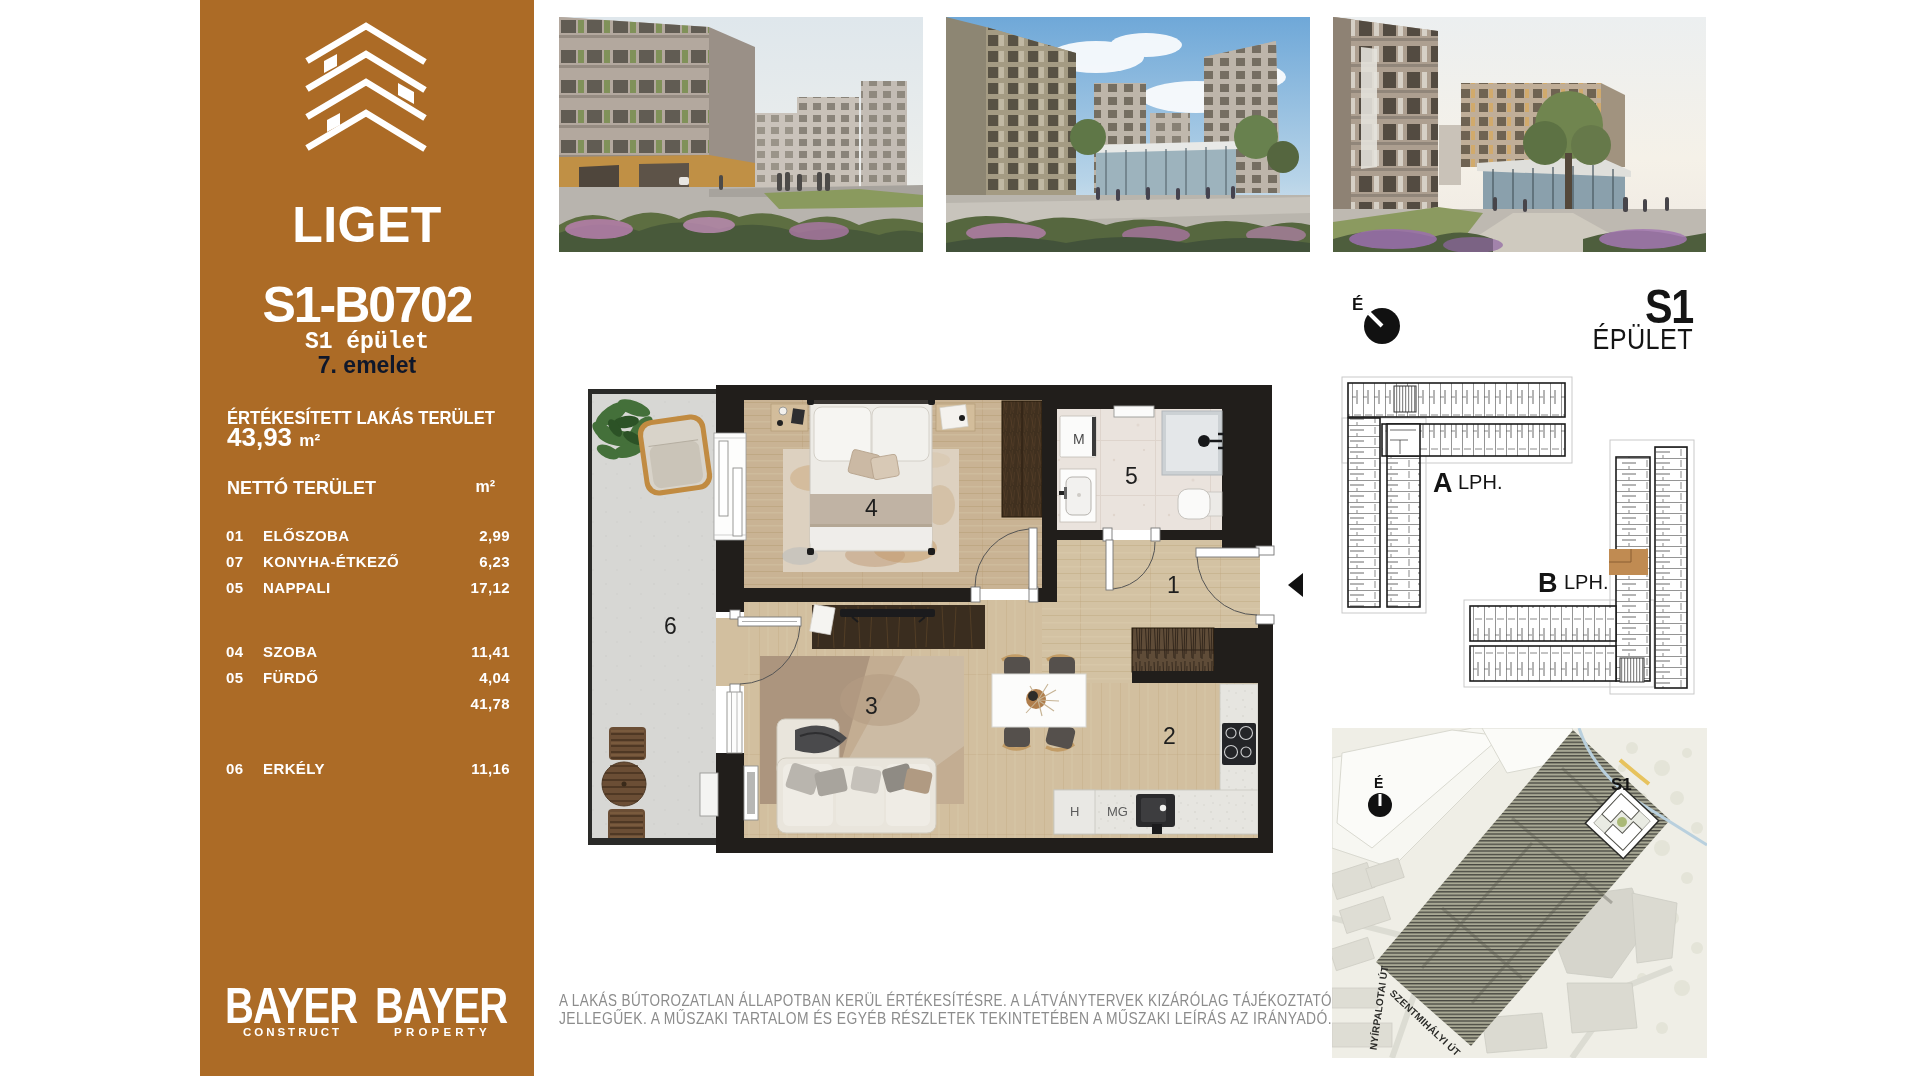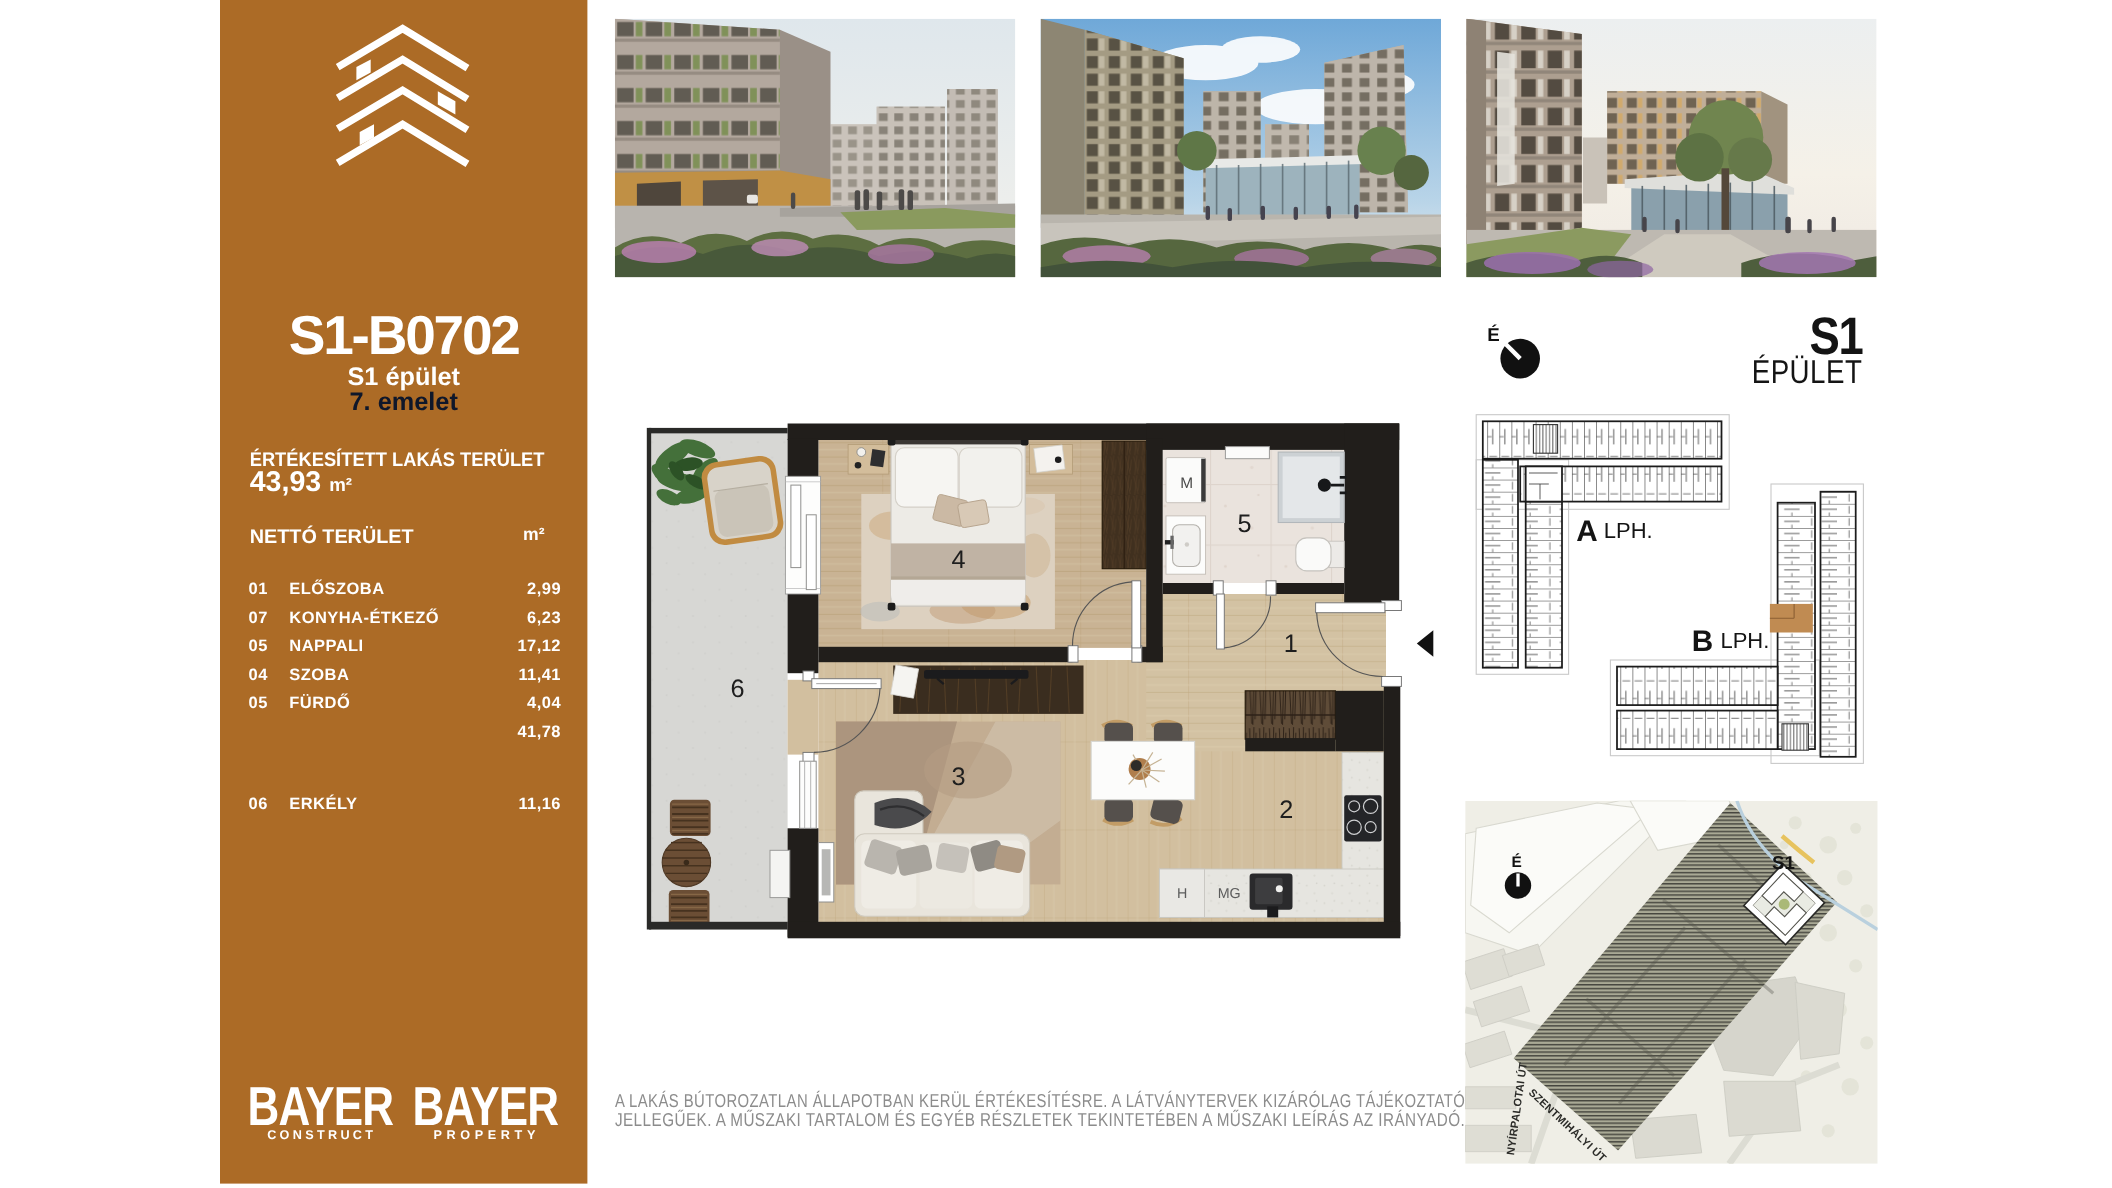--- a/index.html
+++ b/index.html
@@ -21,38 +21,39 @@
     <polyline points="4,128 63,93 122,129"></polyline>
   </g>
   <g fill="#ffffff">
     <path d="M 21 41 L 34 34 L 34 46 L 21 53 Z"></path>
     <path d="M 95 63 L 111 72 L 111 84 L 95 75 Z"></path>
     <path d="M 24 100 L 37 93 L 37 105 L 24 112 Z"></path>
   </g>
 </svg>
 
 
+<div class="abs" style="left:200px;top:196px;width:334px;text-align:center;color:#fff;font-size:50px;font-weight:700;letter-spacing:0.5px;">LIGET</div>
 
 <div class="abs" style="left:200px;top:276px;width:334px;text-align:center;color:#fff;font-size:50px;font-weight:700;letter-spacing:-2px;">S1-B0702</div>
 
-<div class="abs" style="left:200px;top:329px;width:334px;text-align:center;color:#fff;font-size:23px;font-weight:700;">S1 épület</div>
+<div class="abs" style="left:200px;top:329px;width:334px;text-align:center;color:#fff;font-size:23px;font-weight:700;font-family:Liberation Mono, monospace;">S1 épület</div>
 
 <div class="abs" style="left:200px;top:352px;width:334px;text-align:center;color:#0f172a;font-size:23px;font-weight:700;">7. emelet</div>
 
 <div class="abs" style="left: 227px; top: 408px; color: rgb(255, 255, 255); font-size: 18px; font-weight: 700; white-space: nowrap; transform-origin: left center; transform: scaleX(0.924088);" id="ertek">ÉRTÉKESÍTETT LAKÁS TERÜLET</div>
 
 <div class="abs" style="left:227px;top:422px;color:#fff;font-size:26px;font-weight:700;">43,93 <span style="font-size:17px;">m²</span></div>
 
 <div class="abs" style="left:227px;top:478px;width:268px;color:#fff;font-size:18px;font-weight:700;">NETTÓ TERÜLET<span style="float:right;font-size:16px;">m²</span></div>
 
 <div class="abs" style="left:226px;top:527px;width:284px;color:#fff;font-size:15px;font-weight:700;letter-spacing:0.4px;">
   <div style="height:26px;"><span style="display:inline-block;width:37px;">01</span>ELŐSZOBA<span style="float:right;">2,99</span></div>
   <div style="height:26px;"><span style="display:inline-block;width:37px;">07</span>KONYHA-ÉTKEZŐ<span style="float:right;">6,23</span></div>
   <div style="height:26px;"><span style="display:inline-block;width:37px;">05</span>NAPPALI<span style="float:right;">17,12</span></div>
-  <div style="height:26px;"><span style="display:inline-block;width:37px;">04</span>SZOBA<span style="float:right;">11,41</span></div>
+  <div style="height:26px;margin-top:38px;"><span style="display:inline-block;width:37px;">04</span>SZOBA<span style="float:right;">11,41</span></div>
   <div style="height:26px;"><span style="display:inline-block;width:37px;">05</span>FÜRDŐ<span style="float:right;">4,04</span></div>
   <div style="height:26px;">
         <span style="float:right;">41,78</span>
       </div>
   <div style="height:26px;"></div>
   <div style="height:26px;margin-top:13px;"><span style="display:inline-block;width:37px;">06</span>ERKÉLY<span style="float:right;">11,16</span></div>
 </div>
 
 <div class="abs" style="left:225px;top:984px;width:135px;text-align:center;color:#fff;">
   <div style="font-size:50px;font-weight:700;transform:scaleX(0.80);transform-origin:left;letter-spacing:-1px;line-height:44px;">BAYER</div>

